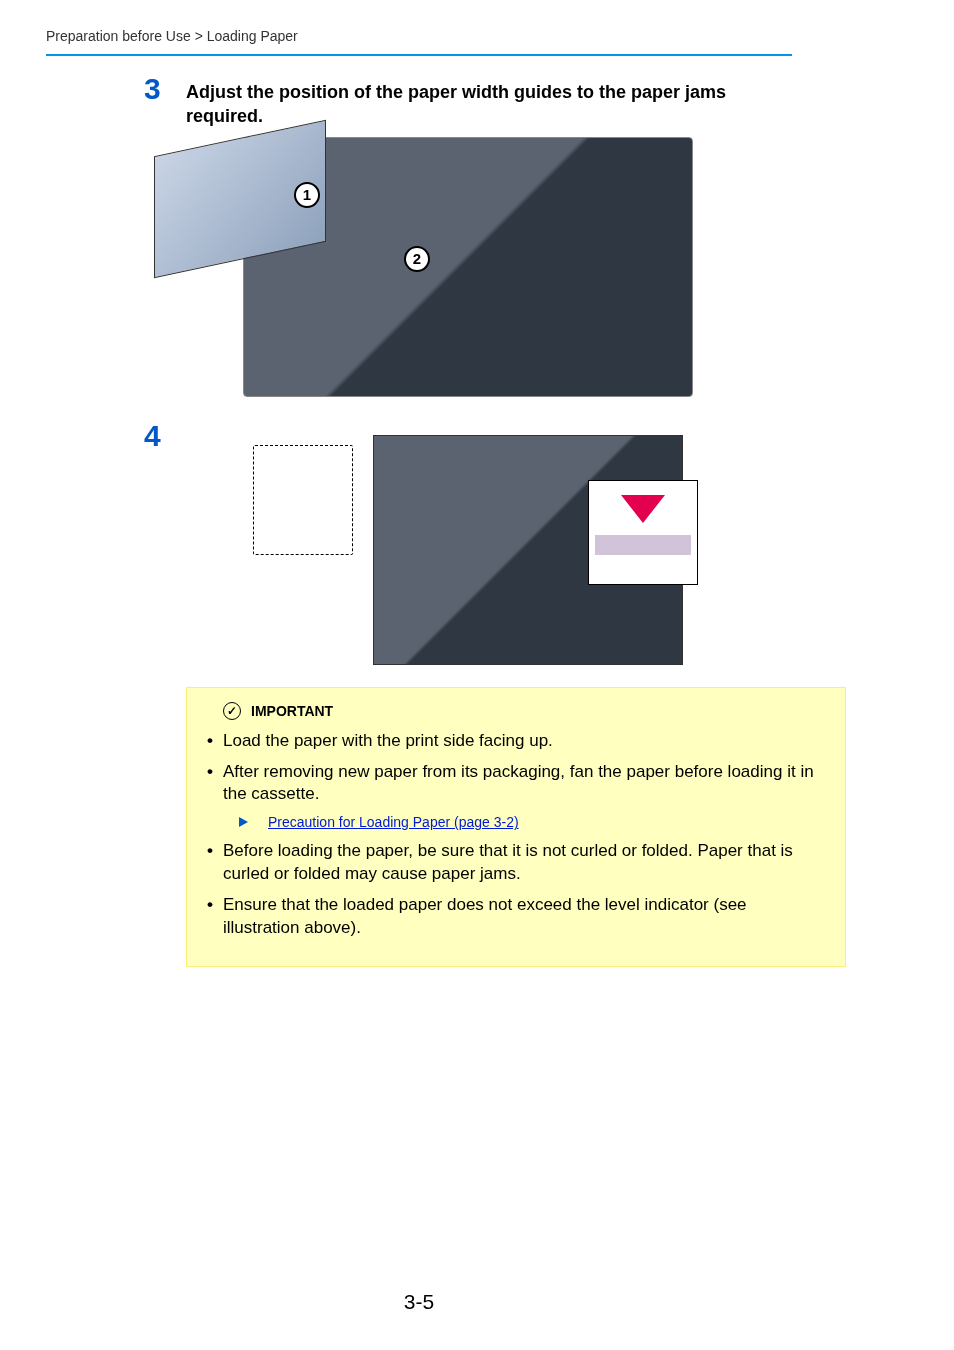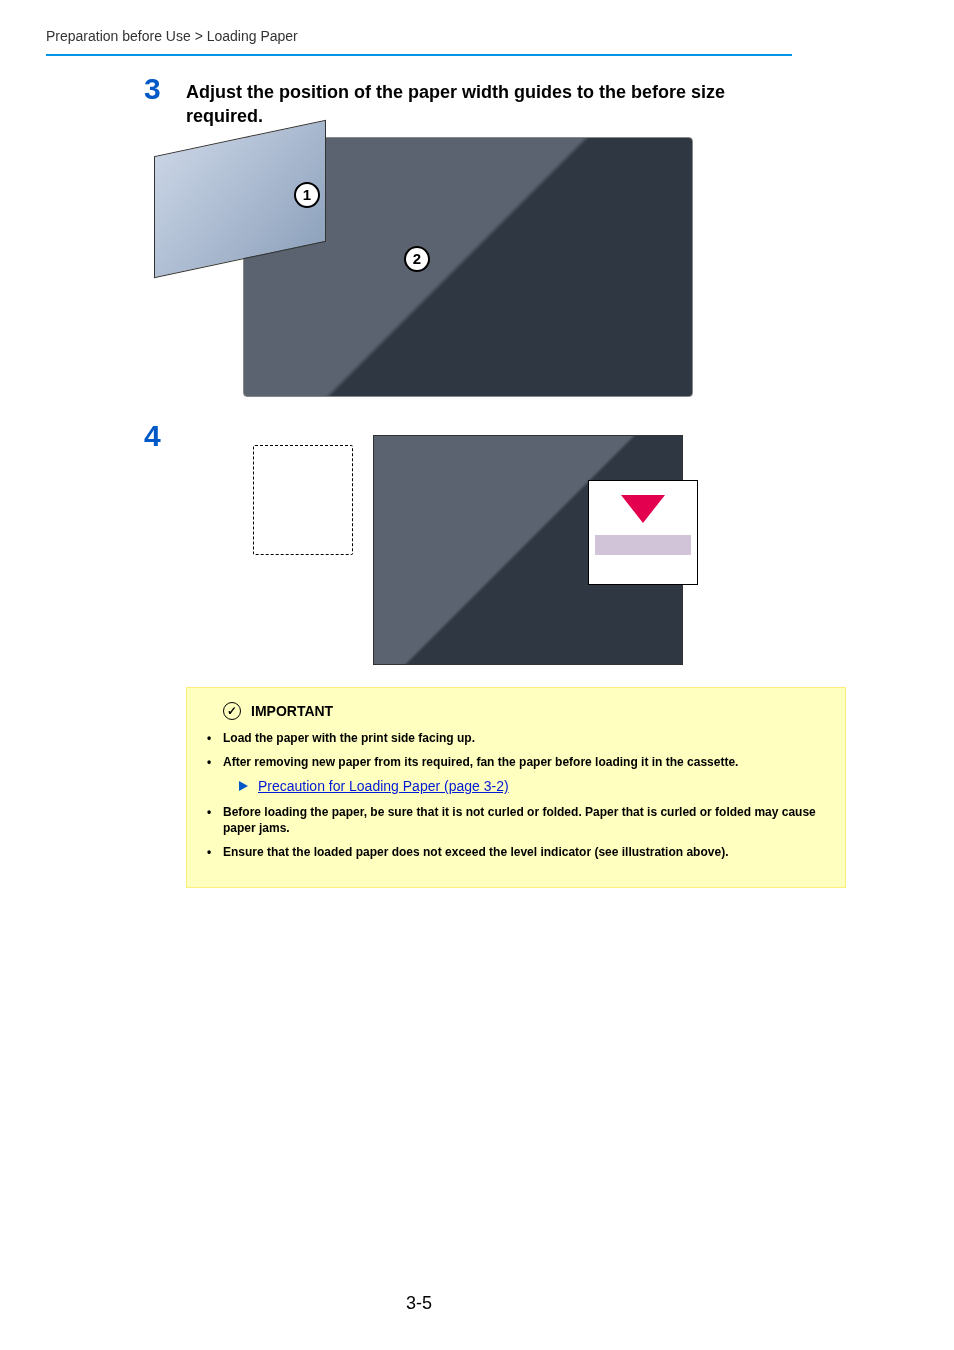--- a/index.html
+++ b/index.html
@@ -34,39 +34,39 @@
     position:absolute; right:-15px; top:45px; width:110px; height:105px; border:1px solid #000; background:#fff; z-index:4;
   }
   .tri-down{ width:0;height:0;border-left:22px solid transparent;border-right:22px solid transparent;border-top:28px solid #e3004f; margin:14px auto 0 auto;}
   .lvl{ height:20px; background:#d2c4d8; margin:12px 6px 6px 6px;}
   .important-box { background:#ffffbf; border:1px solid #ffed7a; padding:14px 22px 18px 18px; width: 660px; margin:22px 0 0 0; }
   .imp-head{ display:flex; align-items:center; gap:10px; margin-bottom:10px; margin-left:18px;}
   .imp-icon{ width:18px;height:18px;border:1.5px solid #000;border-radius:50%;display:flex;align-items:center;justify-content:center;}
   .imp-icon::after{content:"✓"; font-size:12px; font-weight:bold;}
   .imp-title{ font-weight:bold; font-size:14px;}
   .important-box ul{ list-style:none; }
-  .important-box li{ position:relative; padding-left:18px; font-size:12px; font-weight:bold; line-height:1.35; margin-bottom:8px;}
+  .important-box li{ position:relative; padding-left:18px; font-size:17px; font-weight:normal; line-height:1.35; margin-bottom:8px;}
   .important-box li::before{ content:"•"; position:absolute; left:2px; top:0; font-weight:bold;}
-  .sublink{ display:flex; align-items:center; gap:10px; margin:4px 0 10px 34px; font-size:14px;}
+  .sublink{ display:flex; align-items:center; gap:20px; margin:4px 0 10px 34px; font-size:14px;}
   .arrow-icon{ width:0;height:0;border-top:5px solid transparent;border-bottom:5px solid transparent;border-left:9px solid #0059c6;}
   .link{ color:#0019d6; text-decoration:underline; cursor:pointer; font-weight:normal;}
-  .pagenum{ position:absolute; bottom:36px; left:0; width:100%; text-align:center; font-size:18px;}
+  .pagenum{ position:absolute; bottom:36px; left:0; width:100%; text-align:center; font-size:21px;}
 </style>
 </head>
 <body>
 
 <div class="page">
   <div class="breadcrumb">Preparation before Use &gt; Loading Paper</div>
   <div class="hr"></div>
 
   <div class="content">
 
     <div class="step">
       <div class="step-num">3</div>
-      <div class="step-title">Adjust the position of the paper width guides to the before size required.</div>
+      <div class="step-title">Adjust the position of the paper width guides to the paper jams required.</div>
       <div class="fig-box">
         <div class="printer-fig">
           <div class="circ" style="left:50px; top:44px;">1</div>
           <div class="circ" style="left:160px; top:108px;">2</div>
         </div>
       </div>
     </div>
 
     <div class="step" style="margin-top:30px;">
       <div class="step-num">4</div>
@@ -82,21 +82,21 @@
       </div>
     </div>
 
     <div class="important-box">
       <div class="imp-head">
         <span class="imp-icon"></span>
         <span class="imp-title">IMPORTANT</span>
       </div>
       <ul>
         <li>Load the paper with the print side facing up.</li>
-        <li>After removing new paper from its required, fan the paper before loading it in the cassette.</li>
+        <li>After removing new paper from its packaging, fan the paper before loading it in the cassette.</li>
       </ul>
       <div class="sublink">
         <span class="arrow-icon"></span>
         <span class="link">Precaution for Loading Paper (page 3-2)</span>
       </div>
       <ul>
         <li>Before loading the paper, be sure that it is not curled or folded. Paper that is curled or folded may cause paper jams.</li>
         <li>Ensure that the loaded paper does not exceed the level indicator (see illustration above).</li>
       </ul>
     </div>

